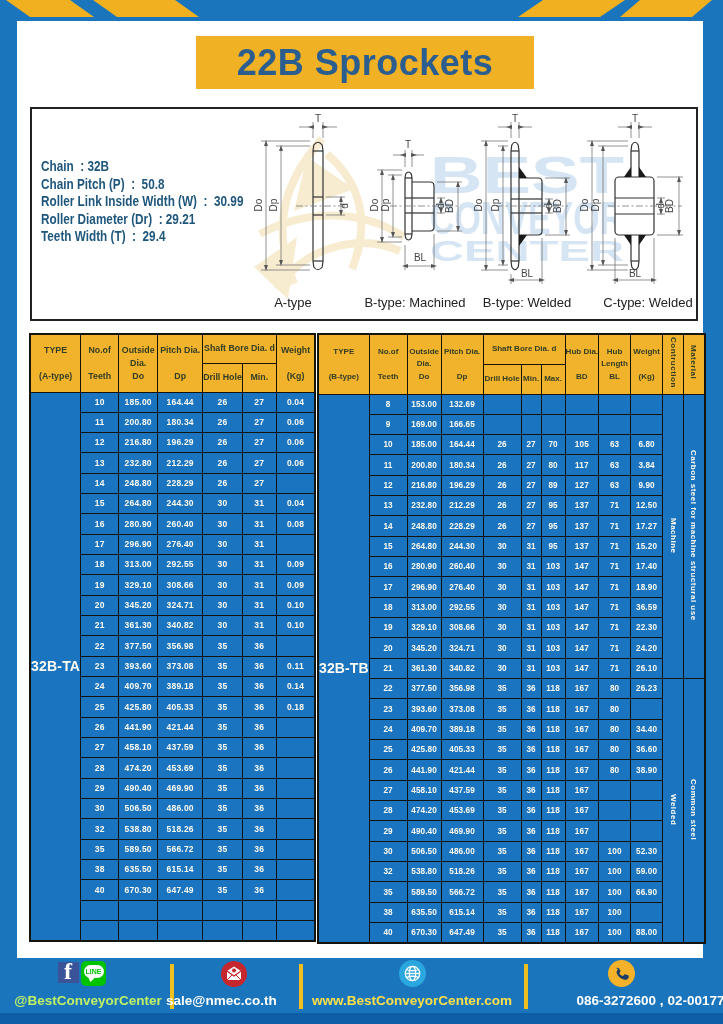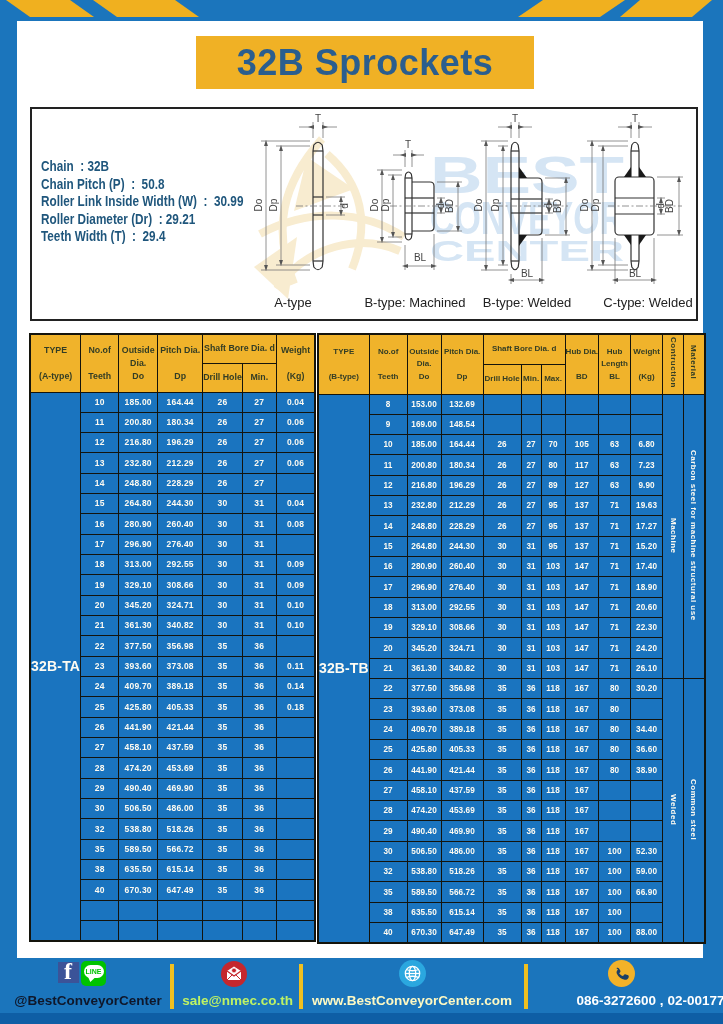--- a/index.html
+++ b/index.html
@@ -23,21 +23,21 @@
 
   <polygon points="543,0 625,0 600,17 518,17" fill="#f0b01f"></polygon>
 
   <polygon points="640,0 712,0 692,17 620,17" fill="#f0b01f"></polygon>
 </svg>
 
 <div class="abs" style="left:17px;top:21px;width:686px;height:937px;background:#ffffff;"></div>
 
 <div class="abs" style="left:196px;top:36px;width:338px;height:53px;background:#f0b125;
      text-align:center;line-height:53px;font-size:36px;font-weight:bold;color:#2b5e8e;
-     letter-spacing:0.5px;">32B Sprockets</div>
+     letter-spacing:0.5px;">22B Sprockets</div>
 
 <div class="abs" style="left:30px;top:107px;width:664px;height:210px;border:2px solid #222;background:#fff;"></div>
 
 <svg class="abs" style="left:32px;top:109px;" width="660" height="206" viewBox="0 0 660 206">
   <g fill="none" stroke="#f8ecd0" stroke-width="8">
     <path d="M 290 30 C 250 75 240 120 262 175 "></path>
     <path d="M 295 45 C 330 75 338 115 320 160 "></path>
     <path d="M 228 125 C 275 100 330 100 372 128 "></path>
     <path d="M 245 180 C 275 135 330 125 368 142 "></path>
   </g>
@@ -533,21 +533,21 @@
         <td></td>
         <td></td>
         <td></td>
         <td></td>
         <td class="vert" rowspan="14"><span>Machine</span></td>
         <td class="vert" rowspan="14"><span>Carbon steel for machine structural use</span></td>
       </tr>
 <tr>
         <td>9</td>
         <td>169.00</td>
-        <td>148.54</td>
+        <td>166.65</td>
         <td></td>
         <td></td>
         <td></td>
         <td></td>
         <td></td>
         <td></td>
       </tr>
 <tr>
         <td>10</td>
         <td>185.00</td>
@@ -561,21 +561,21 @@
       </tr>
 <tr>
         <td>11</td>
         <td>200.80</td>
         <td>180.34</td>
         <td>26</td>
         <td>27</td>
         <td>80</td>
         <td>117</td>
         <td>63</td>
-        <td>7.23</td>
+        <td>3.84</td>
       </tr>
 <tr>
         <td>12</td>
         <td>216.80</td>
         <td>196.29</td>
         <td>26</td>
         <td>27</td>
         <td>89</td>
         <td>127</td>
         <td>63</td>
@@ -583,21 +583,21 @@
       </tr>
 <tr>
         <td>13</td>
         <td>232.80</td>
         <td>212.29</td>
         <td>26</td>
         <td>27</td>
         <td>95</td>
         <td>137</td>
         <td>71</td>
-        <td>19.63</td>
+        <td>12.50</td>
       </tr>
 <tr>
         <td>14</td>
         <td>248.80</td>
         <td>228.29</td>
         <td>26</td>
         <td>27</td>
         <td>95</td>
         <td>137</td>
         <td>71</td>
@@ -638,21 +638,21 @@
       </tr>
 <tr>
         <td>18</td>
         <td>313.00</td>
         <td>292.55</td>
         <td>30</td>
         <td>31</td>
         <td>103</td>
         <td>147</td>
         <td>71</td>
-        <td>20.60</td>
+        <td>36.59</td>
       </tr>
 <tr>
         <td>19</td>
         <td>329.10</td>
         <td>308.66</td>
         <td>30</td>
         <td>31</td>
         <td>103</td>
         <td>147</td>
         <td>71</td>
@@ -682,21 +682,21 @@
       </tr>
 <tr>
         <td>22</td>
         <td>377.50</td>
         <td>356.98</td>
         <td>35</td>
         <td>36</td>
         <td>118</td>
         <td>167</td>
         <td>80</td>
-        <td>30.20</td>
+        <td>26.23</td>
         <td class="vert" rowspan="13"><span>Welded</span></td>
         <td class="vert" rowspan="13"><span>Common steel</span></td>
       </tr>
 <tr>
         <td>23</td>
         <td>393.60</td>
         <td>373.08</td>
         <td>35</td>
         <td>36</td>
         <td>118</td>
@@ -854,49 +854,49 @@
 <div class="abs" style="left:58px;top:962px;width:21px;height:21px;background:#3b5398;overflow:hidden;">
   <span style="position:absolute;left:6px;top:-4px;color:#fff;font-size:24px;font-weight:bold;font-family:'Liberation Serif',serif;">f</span>
 </div>
 
 <div class="abs" style="left:81px;top:961px;width:25px;height:25px;background:#00c300;border-radius:5px;">
   <span style="position:absolute;left:2.5px;top:4px;width:20px;height:13px;background:#fff;border-radius:7px;"></span>
   <span style="position:absolute;left:4.5px;top:6.5px;color:#00c300;font-size:7px;font-weight:bold;letter-spacing:0;">LINE</span>
   <span style="position:absolute;left:6px;top:16px;width:0;height:0;border-left:4px solid transparent;border-right:3px solid transparent;border-top:5px solid #fff;transform:rotate(15deg);"></span>
 </div>
 
-<div class="abs" style="left:4px;top:993px;width:168px;text-align:center;color:#0f172a;font-weight:bold;font-size:13.5px;">@BestConveyorCenter</div>
+<div class="abs" style="left:4px;top:993px;width:168px;text-align:center;color:#bef264;font-weight:bold;font-size:13.5px;">@BestConveyorCenter</div>
 
 <div class="abs" style="left:170px;top:964px;width:4px;height:45px;background:#f0c020;"></div>
 
 <div class="abs" style="left:221px;top:961px;width:26px;height:26px;background:#c5272d;border-radius:50%;">
   <svg width="26" height="26" viewBox="0 0 26 26">
     <path d="M6,10 L13,5.5 L20,10 L20,19 L6,19 Z" fill="#fff"></path>
     <path d="M6,10 L13,15 L20,10" stroke="#c5272d" stroke-width="1.2" fill="none"></path>
     <path d="M6,19 L11.5,13.5 M20,19 L14.5,13.5" stroke="#c5272d" stroke-width="1" fill="none"></path>
     <circle cx="13" cy="9.5" r="2.4" fill="#c5272d" stroke="#fff" stroke-width="0.8"></circle>
   </svg>
 </div>
 
-<div class="abs" style="left:175px;top:993px;width:118px;text-align:right;color:#bef264;font-weight:bold;font-size:13.5px;">sale@nmec.co.th</div>
+<div class="abs" style="left:166px;top:993px;width:118px;text-align:left;color:#ffffff;font-weight:bold;font-size:13.5px;">sale@nmec.co.th</div>
 
 <div class="abs" style="left:299px;top:964px;width:4px;height:45px;background:#f0c020;"></div>
 
 <div class="abs" style="left:399px;top:960px;width:27px;height:27px;background:#2ba7df;border-radius:50%;">
   <svg width="27" height="27" viewBox="0 0 27 27">
     <g stroke="#fff" stroke-width="1.3" fill="none">
       <circle cx="13.5" cy="13.5" r="7.2"></circle>
       <ellipse cx="13.5" cy="13.5" rx="3.2" ry="7.2"></ellipse>
       <line x1="6.3" y1="13.5" x2="20.7" y2="13.5"></line>
       <path d="M7.3,9.5 Q13.5,12 19.7,9.5 M7.3,17.5 Q13.5,15 19.7,17.5"></path>
     </g>
   </svg>
 </div>
 
-<div class="abs" style="left:308px;top:993px;width:208px;text-align:center;color:#fef9c3;font-weight:bold;font-size:13.5px;">www.BestConveyorCenter.com</div>
+<div class="abs" style="left:308px;top:993px;width:208px;text-align:center;color:#fde047;font-weight:bold;font-size:13.5px;">www.BestConveyorCenter.com</div>
 
 <div class="abs" style="left:524px;top:964px;width:4px;height:45px;background:#f0c020;"></div>
 
 <div class="abs" style="left:608px;top:960px;width:27px;height:27px;background:#f3b229;border-radius:50%;">
   <svg width="27" height="27" viewBox="0 0 27 27">
     <path d="M9.2,7.6 c1,-0.6 2,-0.3 2.5,0.7 l0.9,1.7 c0.4,0.8 0.2,1.6 -0.5,2.2 l-0.8,0.7 c0.6,1.5 1.9,2.8 3.4,3.4 l0.7,-0.8 c0.6,-0.7 1.4,-0.9 2.2,-0.5 l1.7,0.9 c1,0.5 1.3,1.5 0.7,2.5 c-0.9,1.5 -2.6,2.2 -4.2,1.7 c-3.3,-1 -5.9,-3.6 -6.9,-6.9 c-0.5,-1.6 0.2,-3.3 1.7,-4.2 Z" fill="#1d3f66" transform="rotate(-8 13.5 13.5)"></path>
   </svg>
 </div>
 
 <div class="abs" style="left:568px;top:993px;width:180px;text-align:center;color:#fff;font-weight:bold;font-size:13.5px;">086-3272600 , 02-0017766</div>

